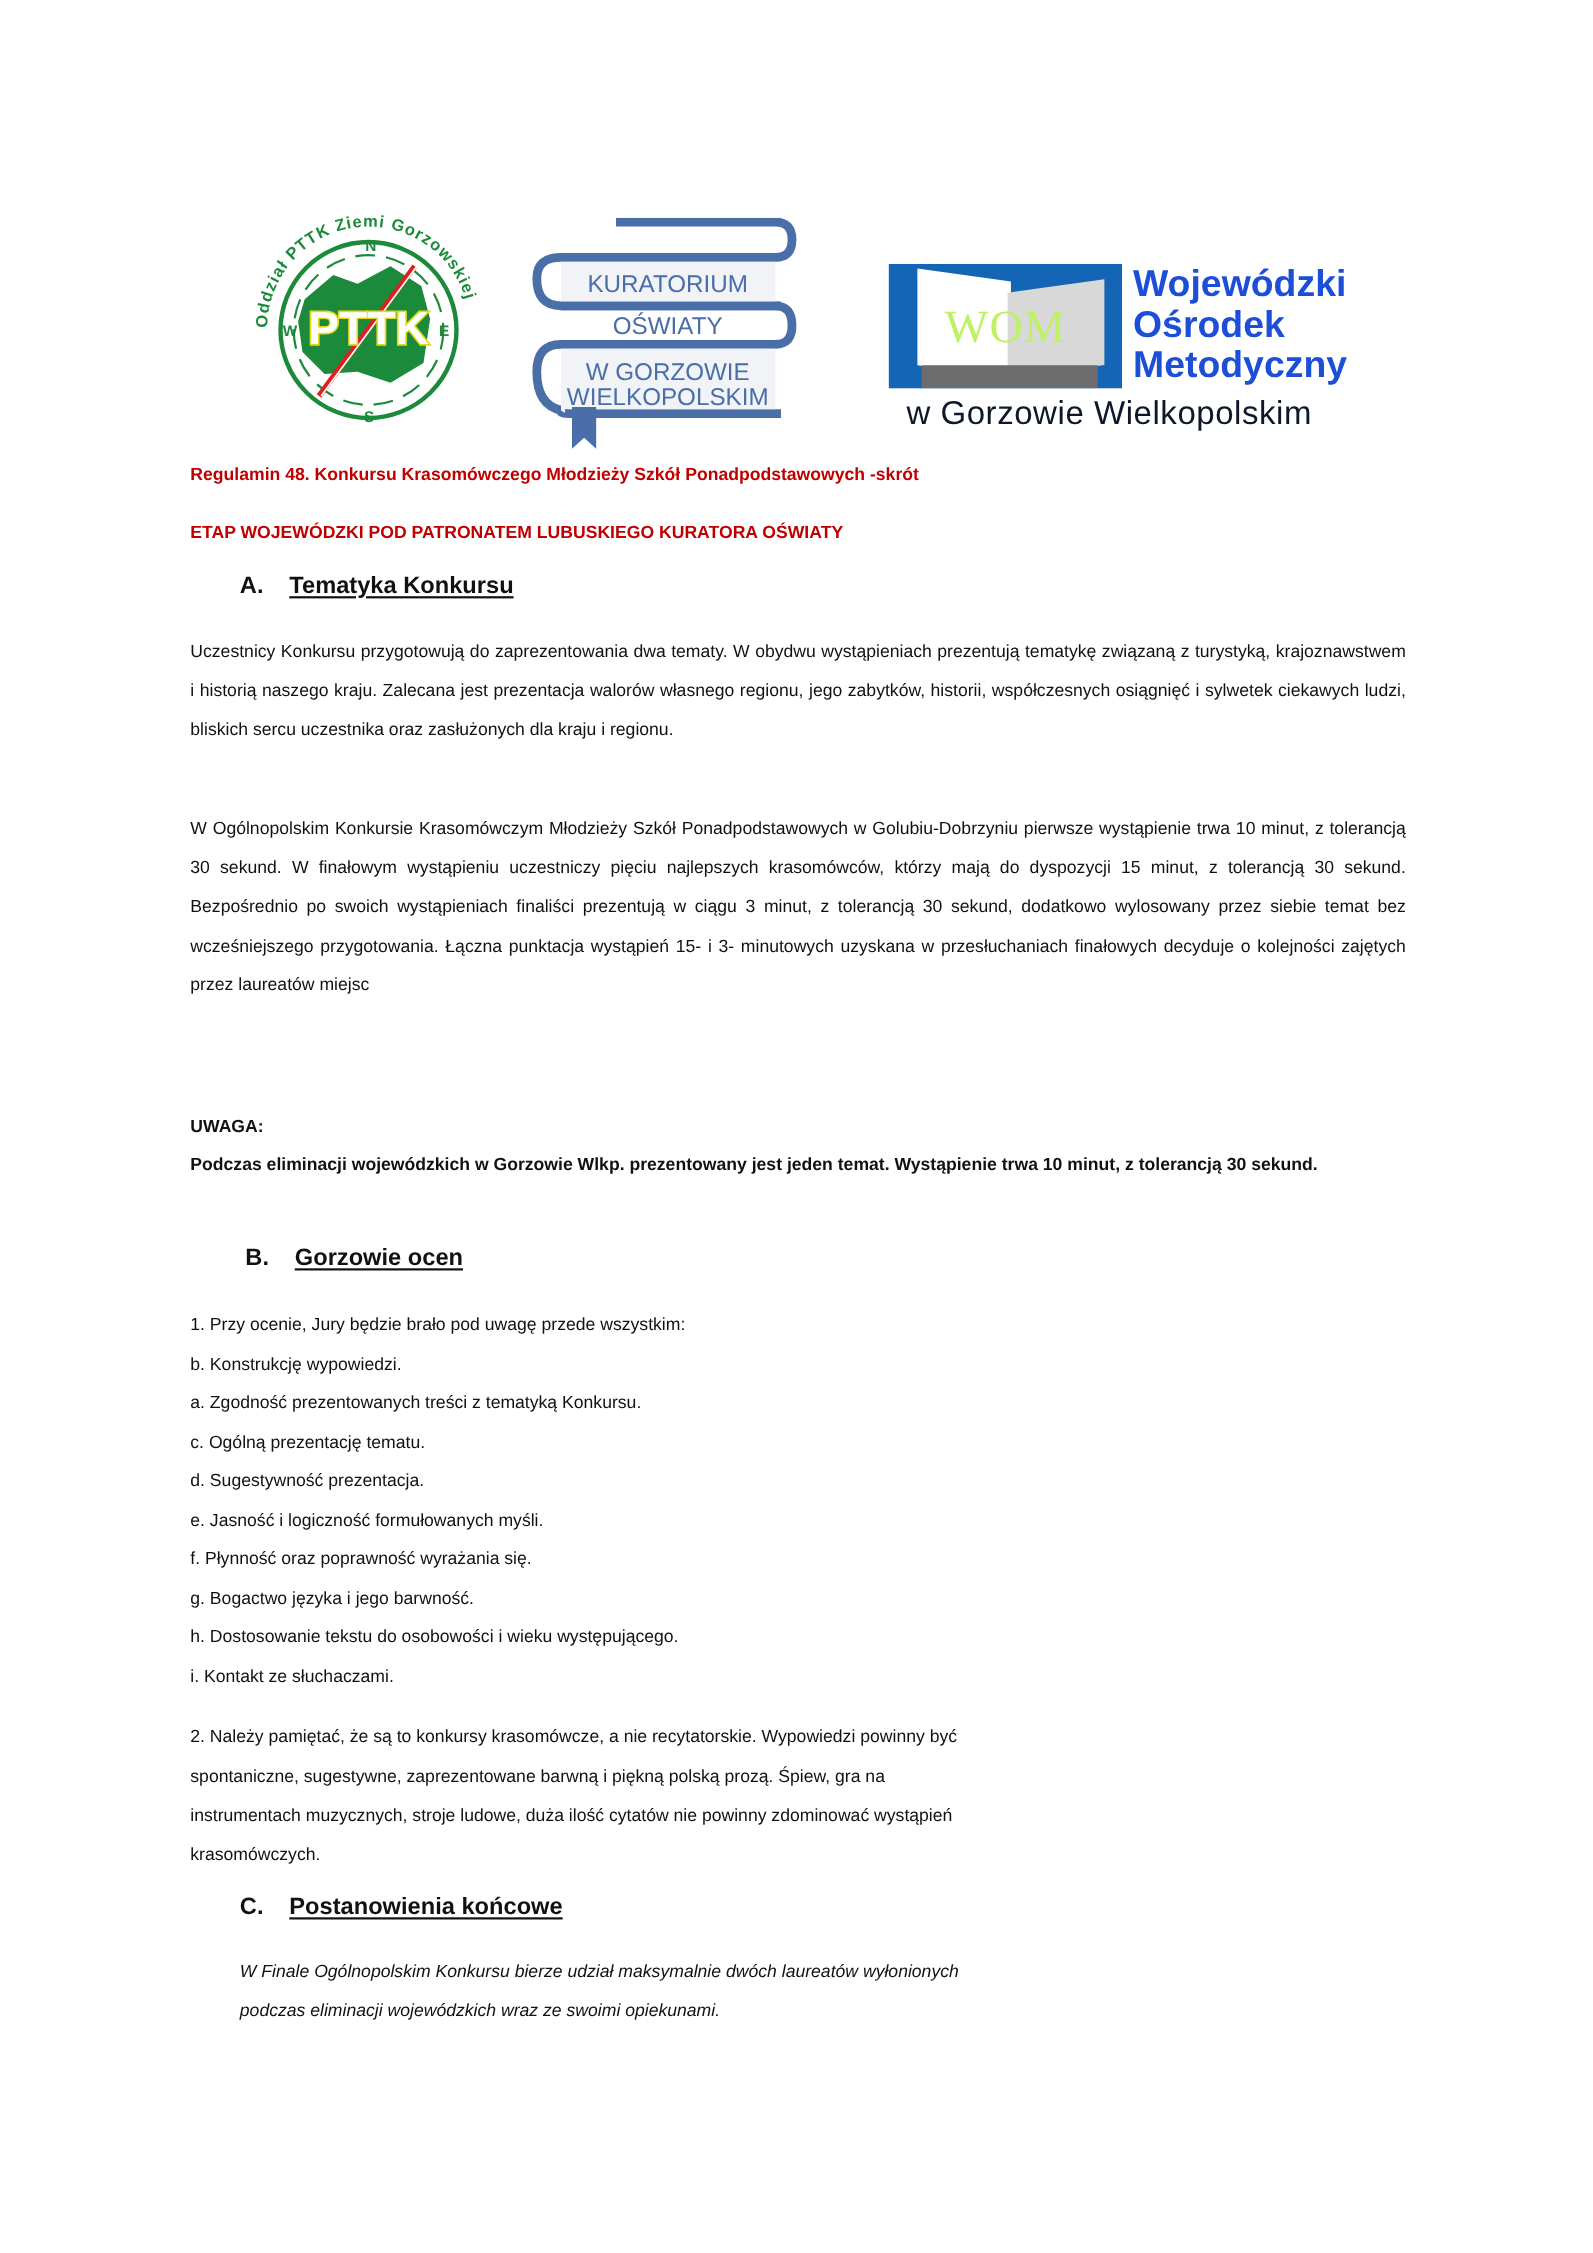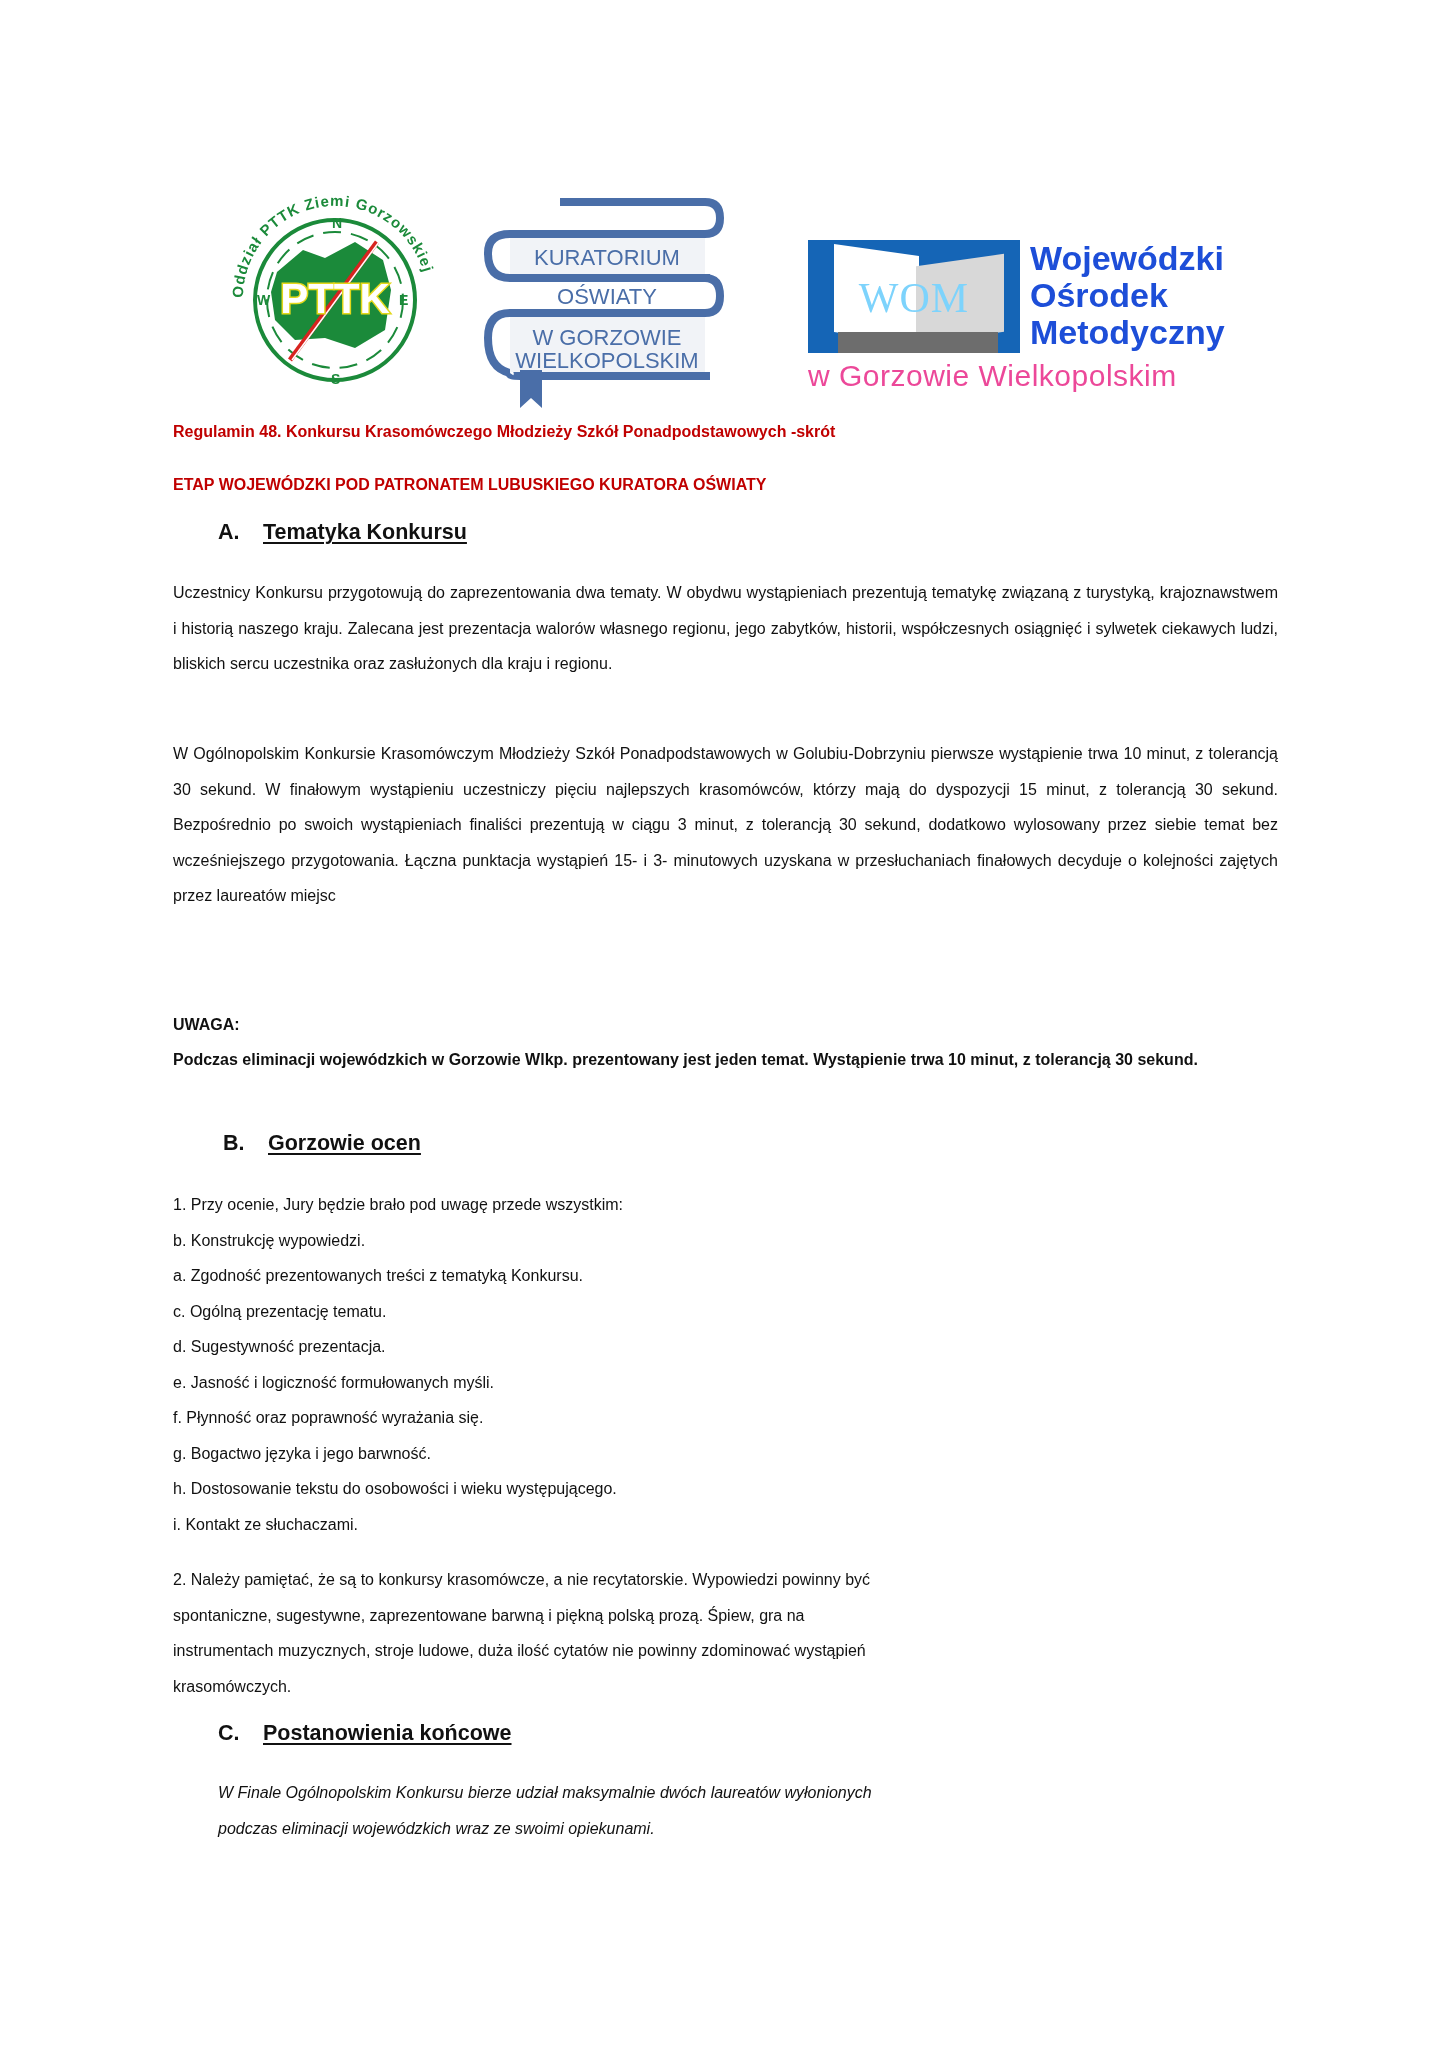--- a/index.html
+++ b/index.html
@@ -10,25 +10,25 @@
   
   .logos { position: absolute; top: 170px; left: 215px; width: 1075px; height: 230px; }
   .logo-pttk { position: absolute; left: 0; top: 10px; width: 240px; height: 220px; }
   .logo-kuratorium { position: absolute; left: 265px; top: 0; width: 250px; height: 230px; margin-top: 28px; }
   .logo-wom { position: absolute; left: 593px; top: 70px; width: 480px; height: 160px; }
   .wom-box { position: absolute; left: 0; top: 0; width: 212px; height: 113px; background: #1565b6; overflow: hidden; }
   .wom-page-l { position: absolute; left: 26px; top: 10px; width: 85px; height: 88px; background: #fff; transform: skewY(8deg); }
   .wom-page-r { position: absolute; left: 108px; top: 20px; width: 88px; height: 78px; background: #d8d8d8; transform: skewY(-8deg); }
   .wom-shadow { position: absolute; left: 30px; top: 92px; width: 160px; height: 21px; background: #6d6d6d; }
   .wom-text { position: absolute; left: 0; top: 34px; width: 212px; text-align: center;
-              font-family: "Liberation Serif", serif; font-size: 42px; color: #7dd3fc; letter-spacing: 1px; }
+              font-family: "Liberation Serif", serif; font-size: 42px; color: #bef264; letter-spacing: 1px; }
   .wom-right { position: absolute; left: 222px; top: 0; font-family: "Liberation Sans", sans-serif;
                font-weight: bold; font-size: 34px; line-height: 37px; color: #1d4ed8; }
-  .wom-bottom { position: absolute; left: 0; top: 119px; font-family: "Liberation Sans", sans-serif;
-                font-size: 30px; color: #ec4899; letter-spacing: 0.5px; white-space: nowrap; }
+  .wom-bottom { position: absolute; left: 16px; top: 119px; font-family: "Liberation Sans", sans-serif;
+                font-size: 30px; color: #0f172a; letter-spacing: 0.5px; white-space: nowrap; }
 
   
   .t { position: absolute; left: 173px; width: 1105px; font-size: 16px; line-height: 35.5px; }
   .red { color: #c00000; font-weight: bold; }
   .just { text-align: justify; text-align-last: left; }
   .bold { font-weight: bold; }
   .sect { position: absolute; font-weight: bold; font-size: 21.5px; }
   .sect .letter { display: inline-block; width: 45px; }
   .sect .u { text-decoration: underline; text-underline-offset: 3px; }
   .line { display: block; white-space: nowrap; }

